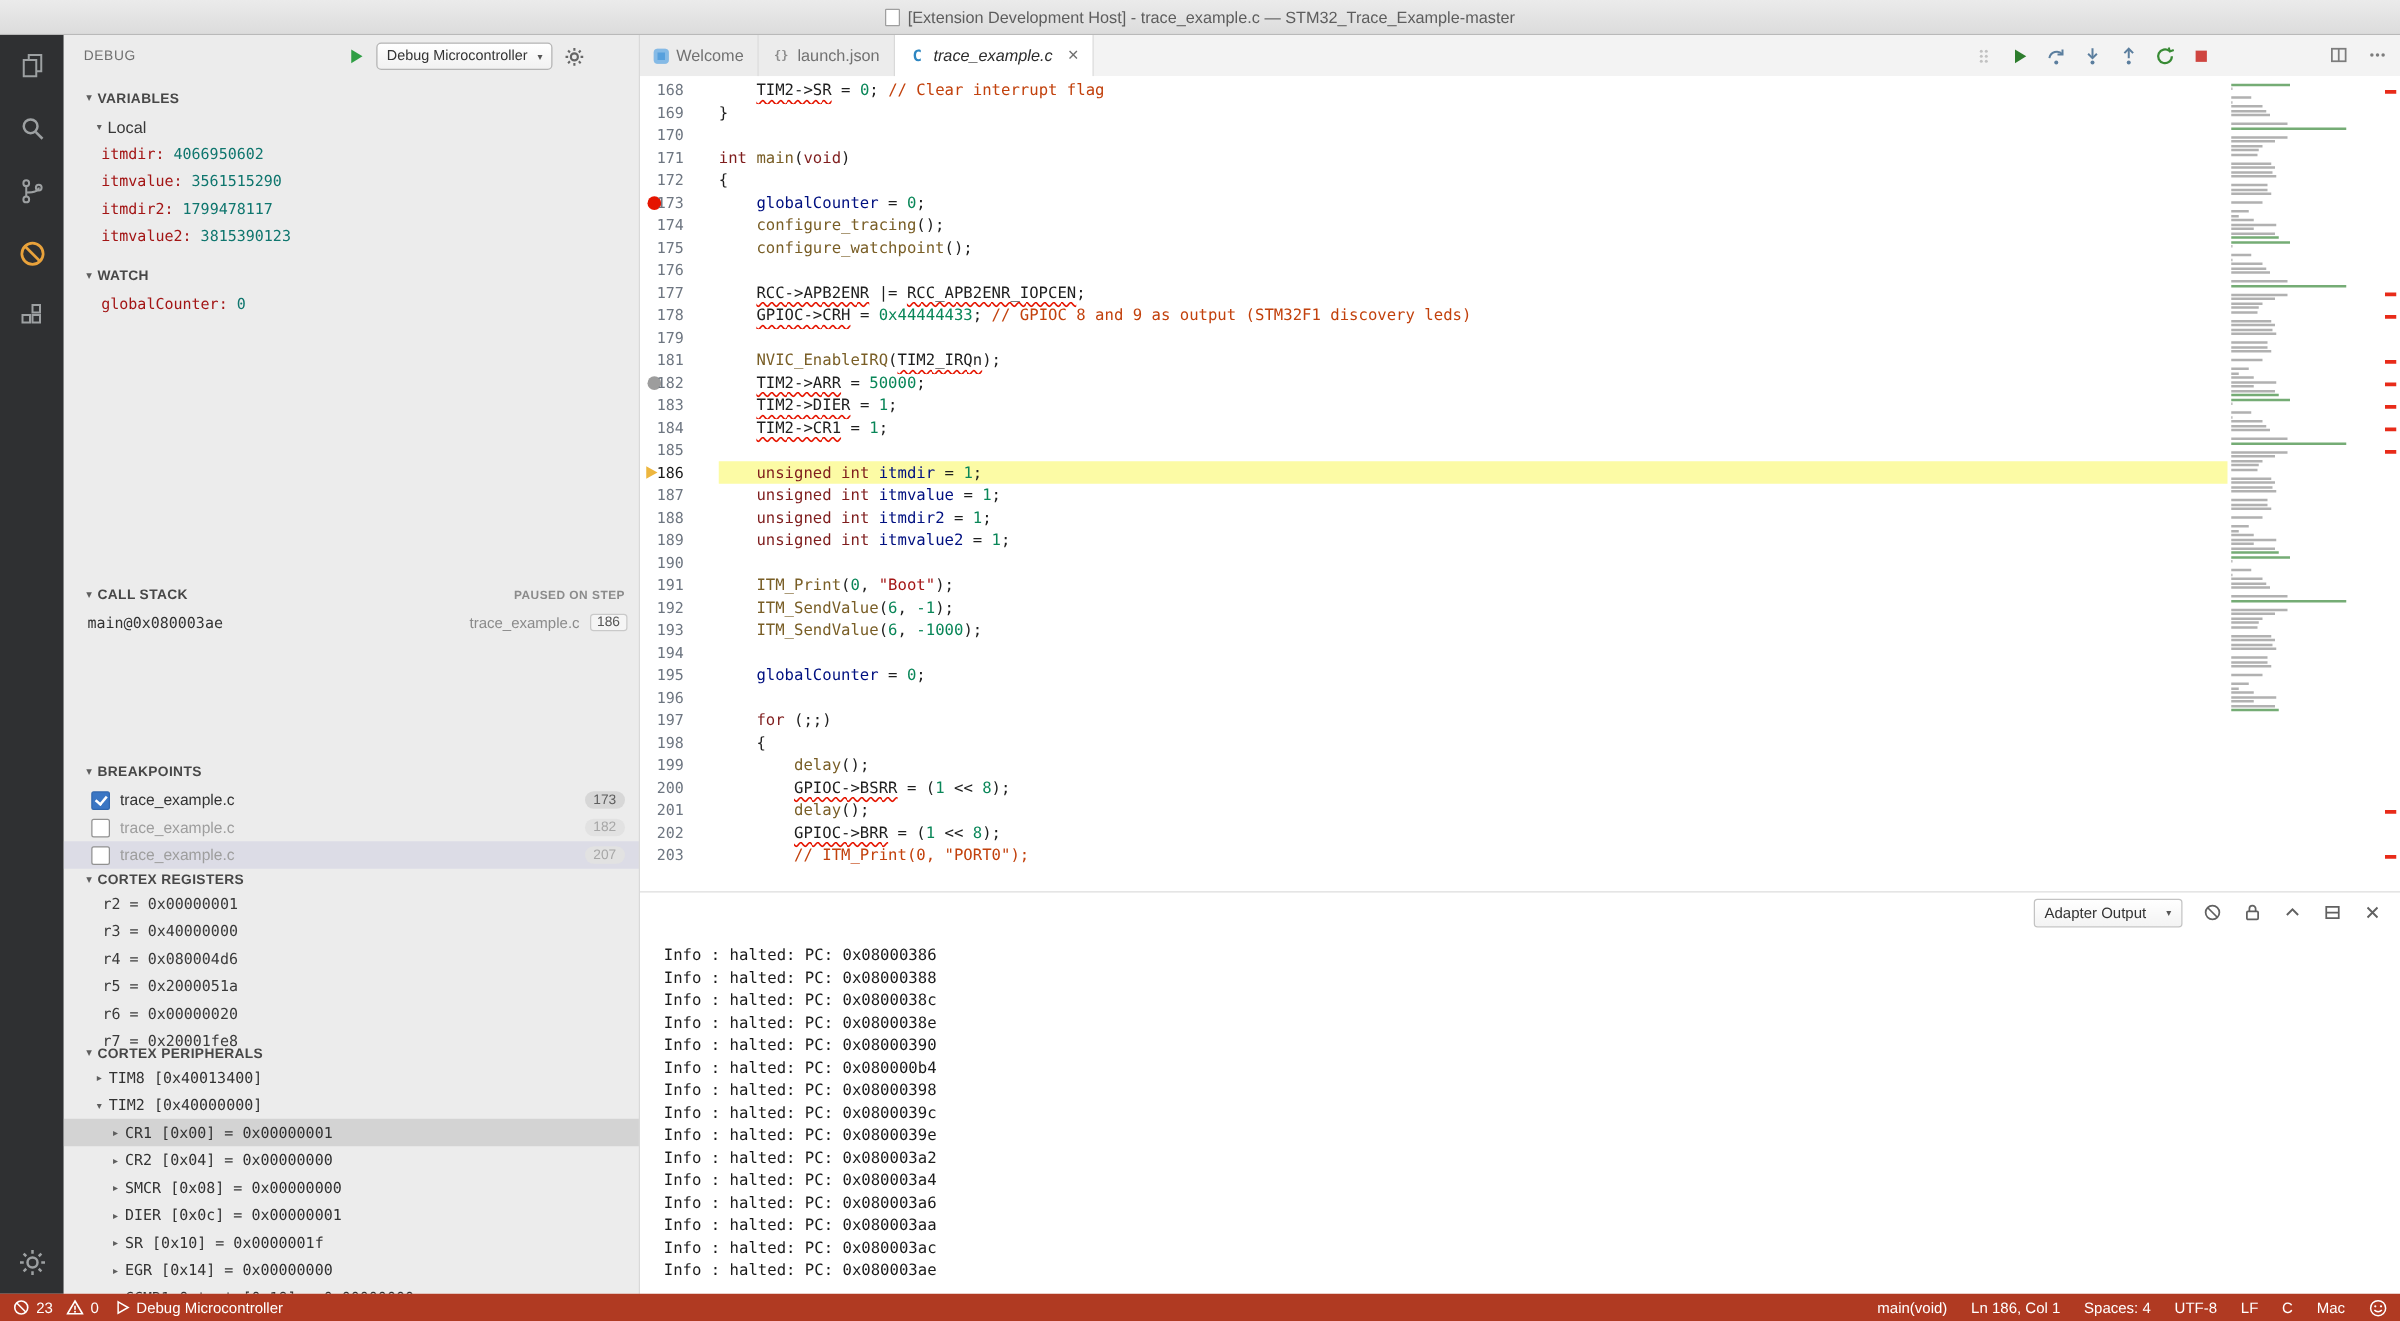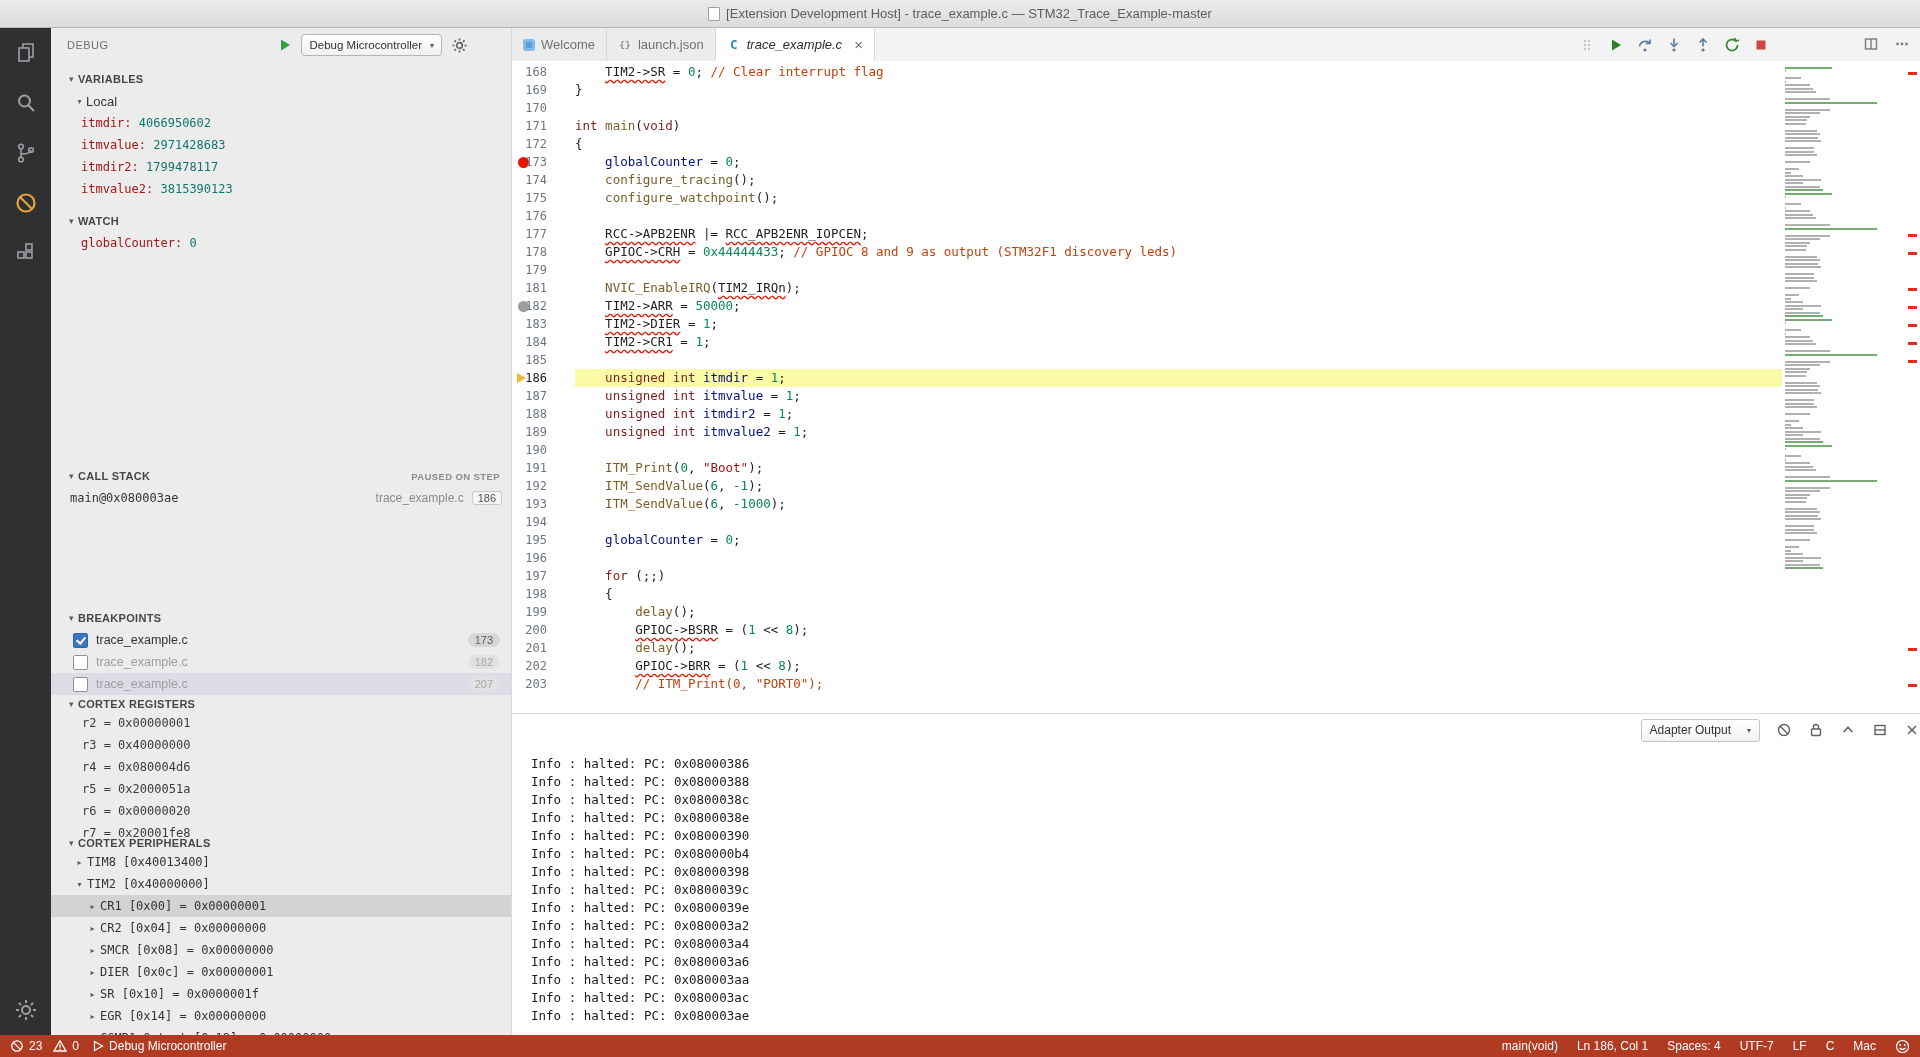--- a/index.html
+++ b/index.html
@@ -106,21 +106,21 @@
   .mm-bar.green{background:#5d9e5d}
   .ruler{position:absolute;top:0;right:2px;width:10px;bottom:0}
   .ruler-mark{position:absolute;left:0;width:9px;height:3px;background:#e51400;opacity:.9}
 
   
   .panel{position:absolute;left:512px;top:713px;right:0;bottom:22px;background:#fff;border-top:1px solid #ddd}
   .panel-head{height:32px;display:flex;align-items:center;padding-left:37px}
   .ptab{margin-right:32px;font-size:11px;letter-spacing:1px;color:#7a7a7a;height:31px;
     display:flex;align-items:center;border-bottom:1px solid transparent;cursor:pointer}
   .ptab.active{color:#414141;border-bottom-color:#616161}
-  .panel-actions{margin-left:auto;display:flex;align-items:center;gap:15px;}
+  .panel-actions{margin-left:auto;display:flex;align-items:center;gap:15px;padding-right:14px}
   .channel-select{display:flex;align-items:center;gap:16px;height:21px;padding:0 8px;
     background:linear-gradient(#fff,#f3f3f3);border:1px solid #c3c3c3;border-radius:3px;
     font-size:12px;color:#333}
   .pa-icon{display:flex;align-items:center;justify-content:center;width:17px;height:17px;cursor:pointer}
   .panel-output{padding:9px 0 0 19px;font-family:"DejaVu Sans Mono",monospace;font-size:12.5px;
     line-height:18px;color:#1b1b1b}
 
   
   .statusbar{position:absolute;left:0;right:0;bottom:0;height:22px;background:#b03a22;color:#fff;
     display:flex;align-items:center;font-size:12px;padding:0 10px}
@@ -217,21 +217,21 @@
     <div class="sb-head">
       <span class="tw">▾</span>
       <span>VARIABLES</span>
     </div>
     <div class="sb-row scope-row" style="padding-left:22px">
       <span class="tw">▾</span>
       <span>Local</span>
     </div>
     <div>
         <div class="sb-row var-row"><span class="vname">itmdir: </span><span class="vval">4066950602</span></div>
-        <div class="sb-row var-row"><span class="vname">itmvalue: </span><span class="vval">2971428683</span></div>
+        <div class="sb-row var-row"><span class="vname">itmvalue: </span><span class="vval">3561515290</span></div>
         <div class="sb-row var-row"><span class="vname">itmdir2: </span><span class="vval">1799478117</span></div>
         <div class="sb-row var-row"><span class="vname">itmvalue2: </span><span class="vval">3815390123</span></div>
       </div>
   </div>
 
   <div class="sec" style="top:182px">
     <div class="sb-head">
       <span class="tw">▾</span>
       <span>WATCH</span>
     </div>
@@ -679,21 +679,21 @@
           <path d="M2.5 1.5L10.5 6L2.5 10.5Z" fill="none" stroke="#fff" stroke-width="1.2"></path>
         </svg>
     </span>
     <span>Debug Microcontroller</span>
   </span>
   <span class="st-right">
     <span style="display:flex;gap:19px">
         <span class="sb-item">main(void)</span>
         <span class="sb-item">Ln 186, Col 1</span>
         <span class="sb-item">Spaces: 4</span>
-        <span class="sb-item">UTF-7</span>
+        <span class="sb-item">UTF-8</span>
         <span class="sb-item">LF</span>
         <span class="sb-item">C</span>
         <span class="sb-item">Mac</span>
       </span>
     <span style="display:flex">
       <svg width="15" height="15" viewBox="0 0 15 15">
           <circle cx="7.5" cy="7.5" r="6" fill="none" stroke="#fff" stroke-width="1.2"></circle>
           <circle cx="5.2" cy="6" r=".9" fill="#fff"></circle>
           <circle cx="9.8" cy="6" r=".9" fill="#fff"></circle>
           <path d="M4.5 9a4 4 0 0 0 6 0" fill="none" stroke="#fff" stroke-width="1.2"></path>

